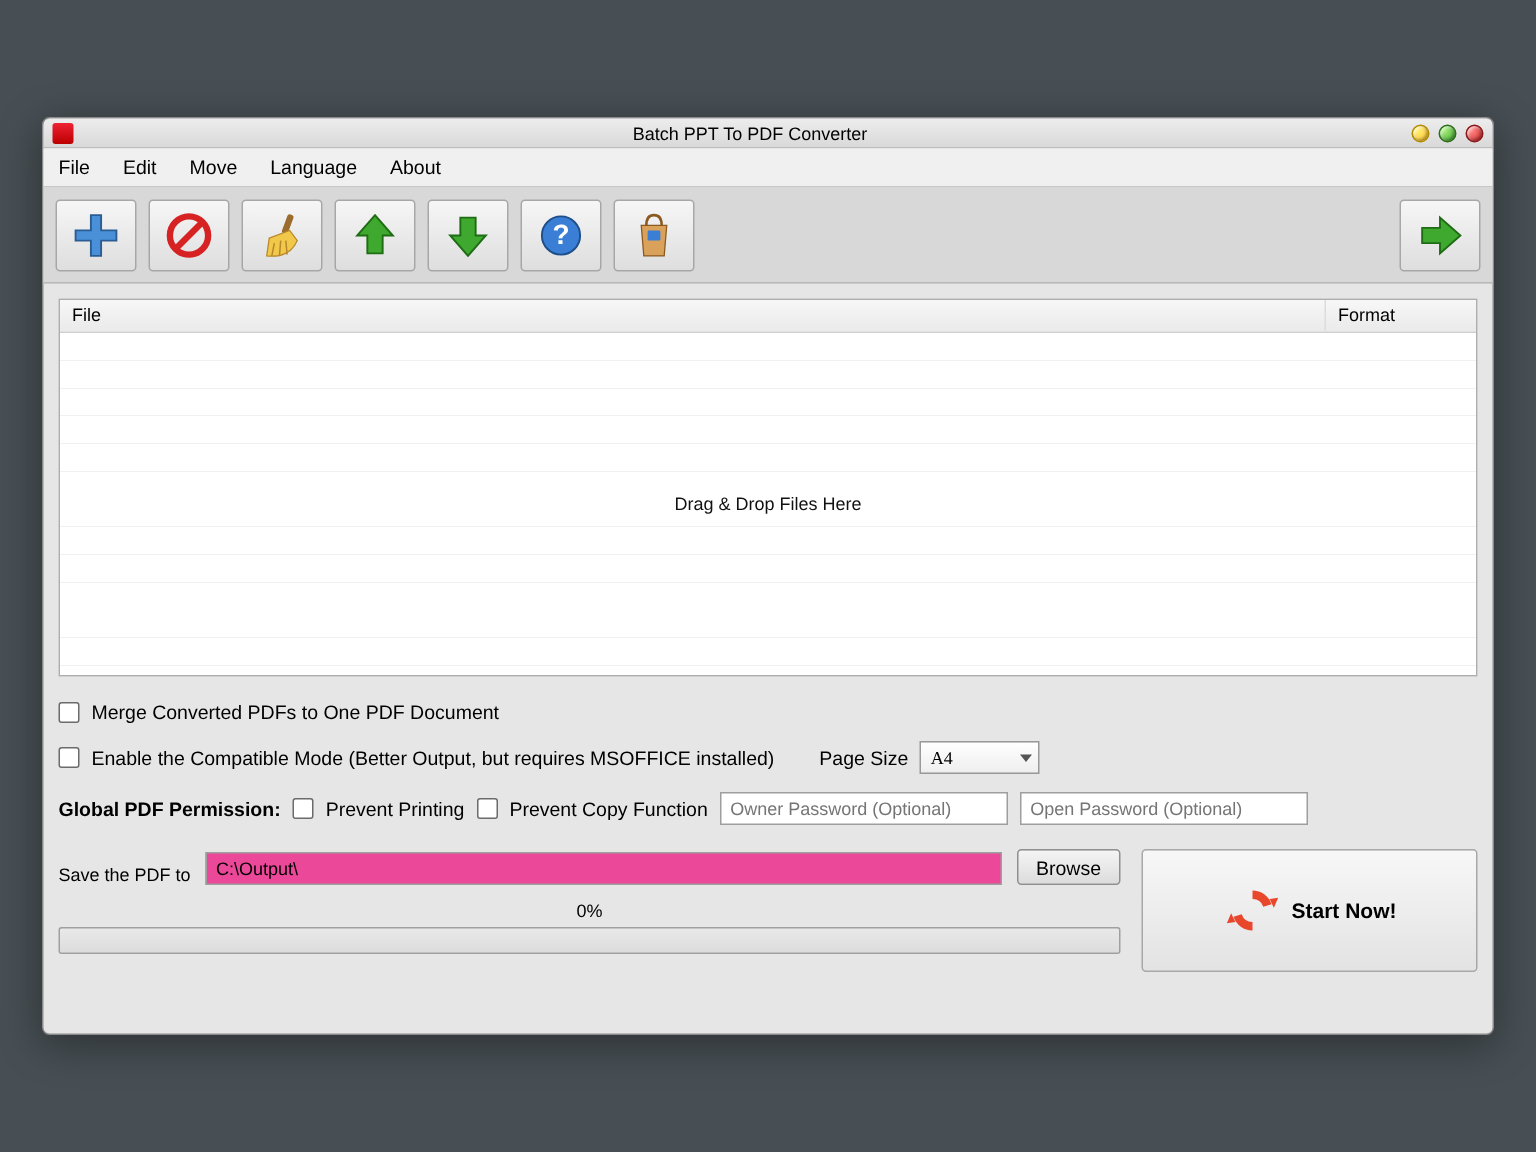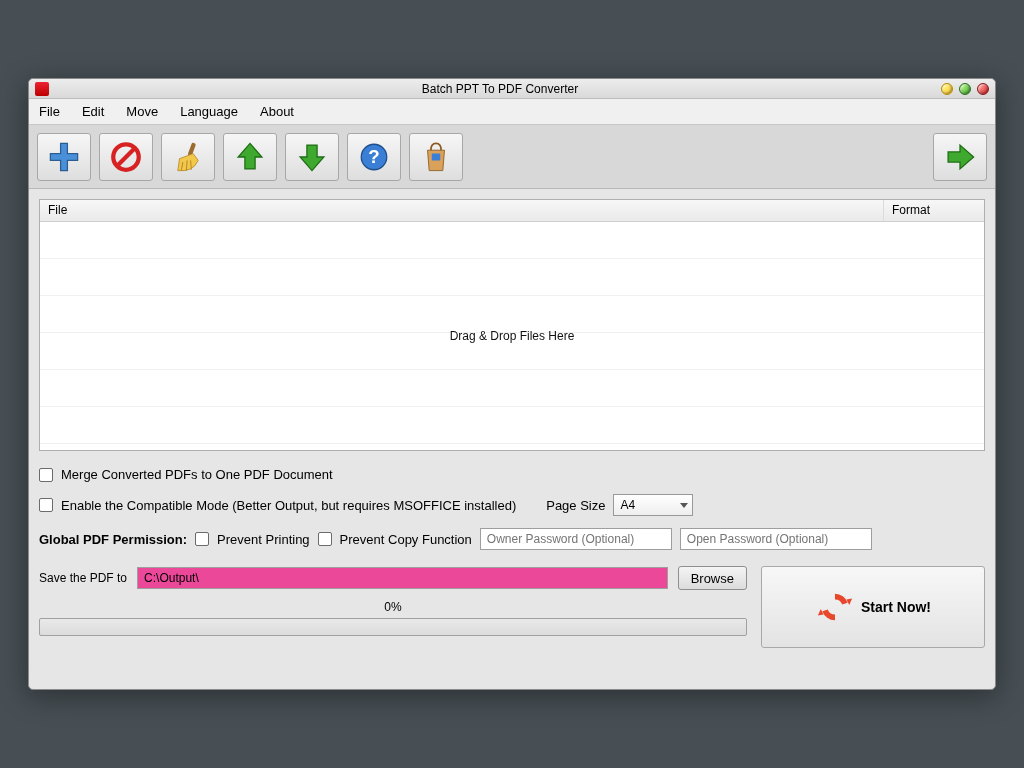--- a/index.html
+++ b/index.html
@@ -23,29 +23,29 @@
 .list-wrap { margin: 10px 10px 0 10px; border: 1px solid #aeaeae; background: #fff; height: 252px; display: flex; flex-direction: column; }
 .list-header { display: flex; height: 22px; background: linear-gradient(#f7f7f7,#eaeaea); border-bottom: 1px solid #cfcfcf; }
 .list-header .col { padding: 3px 8px; border-right: 1px solid #dcdcdc; font-size: 12px; }
 .col-file { flex: 1; }
 .col-format { width: 100px; border-right: none !important; }
 .list-body { flex: 1; position: relative; background: repeating-linear-gradient(#fff 0, #fff 18px, #f0f0f0 18px, #f0f0f0 18.5px); }
 .dd-text { position: absolute; top: 50%; left: 50%; transform: translate(-50%,-50%); color: #111; }
 .options { padding: 16px 10px 10px 10px; display: flex; flex-direction: column; gap: 12px; font-size: 13px; }
 .row { display: flex; align-items: center; gap: 8px; }
 .chk { width: 14px; height: 14px; border: 1px solid #6b6b6b; background: #fff; border-radius: 2px; display:inline-block; }
-.select { height: 22px; width: 80px; border: 1px solid #999; background: linear-gradient(#fff,#eee); display: inline-flex; align-items: center; justify-content: space-between; padding: 0 4px 0 6px; font-size: 12px; }
+.select { height: 22px; width: 80px; border: 1px solid #999; background: linear-gradient(#fff,#eee); display: inline-flex; align-items: center; justify-content: space-between; padding: 0 4px 0 6px; font-size: 12px; font-family: Liberation Serif, serif; }
 .select .caret { width:0;height:0;border-left:4px solid transparent;border-right:4px solid transparent;border-top:5px solid #555; }
 .txt { height: 22px; border: 1px solid #9e9e9e; background: #fff; color: #14532d; padding: 2px 6px; font-size: 12px; }
 .pwd1 { width: 192px; }
 .pwd2 { width: 192px; }
 .bold { font-weight: 600; }
 .bottom { display: flex; gap: 14px; padding: 6px 10px 12px 10px; }
 .left-col { flex: 1; display: flex; flex-direction: column; gap: 10px; }
-.save-row { display: flex; align-items: center; gap: 10px; }
+.save-row { display: flex; align-items: flex-end; gap: 10px; }
 .path { flex: 1; height: 22px; border: 1px solid #9e9e9e; background: #ec4899; padding: 2px 6px; font-size: 12px; }
 .btn { height: 24px; padding: 0 12px; border: 1px solid #8f8f8f; background: linear-gradient(#f4f4f4,#dcdcdc); border-radius: 3px; font-size: 13px; cursor: pointer; display: inline-flex; align-items: center; }
 .progress-wrap { display: flex; flex-direction: column; align-items: center; gap: 4px; }
 .progress-label { font-size: 12px; }
 .progress { width: 100%; height: 18px; border: 1px solid #a0a0a0; background: linear-gradient(#e9e9e9,#dcdcdc); border-radius: 2px; }
 .start-panel { width: 224px; height: 82px; border: 1px solid #a8a8a8; border-radius: 3px; background: linear-gradient(#f7f7f7,#e3e3e3); display: flex; flex-direction: row; align-items: center; justify-content: center; gap: 6px; cursor: pointer; }
 .start-panel svg { width: 40px; height: 38px; }
 .start-label { font-weight: 700; font-size: 14px; }
 </style>
 </head>

